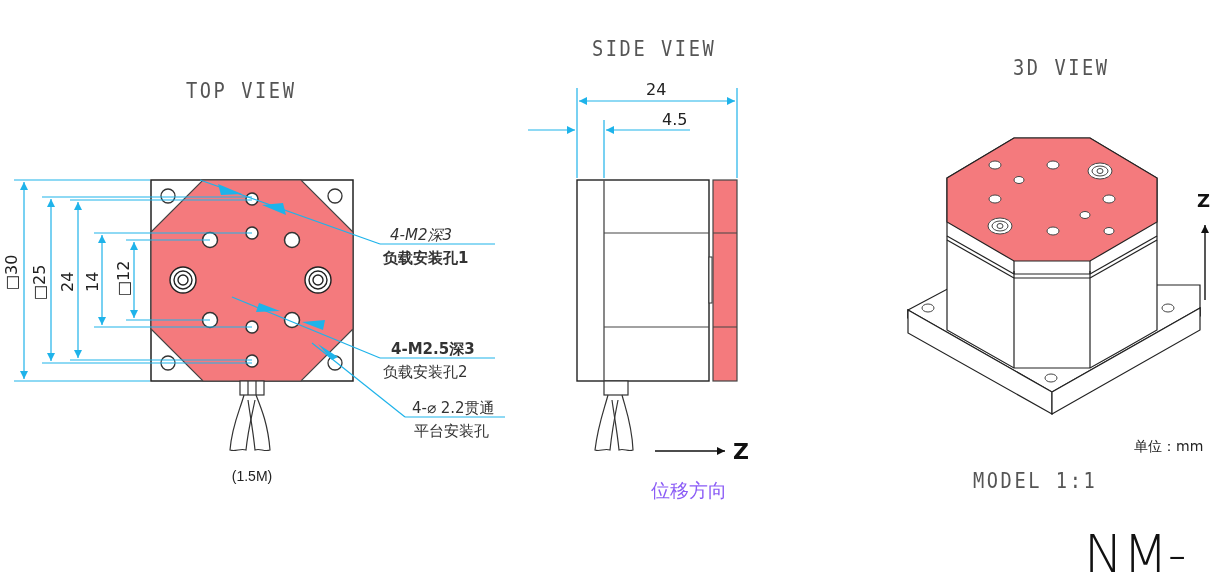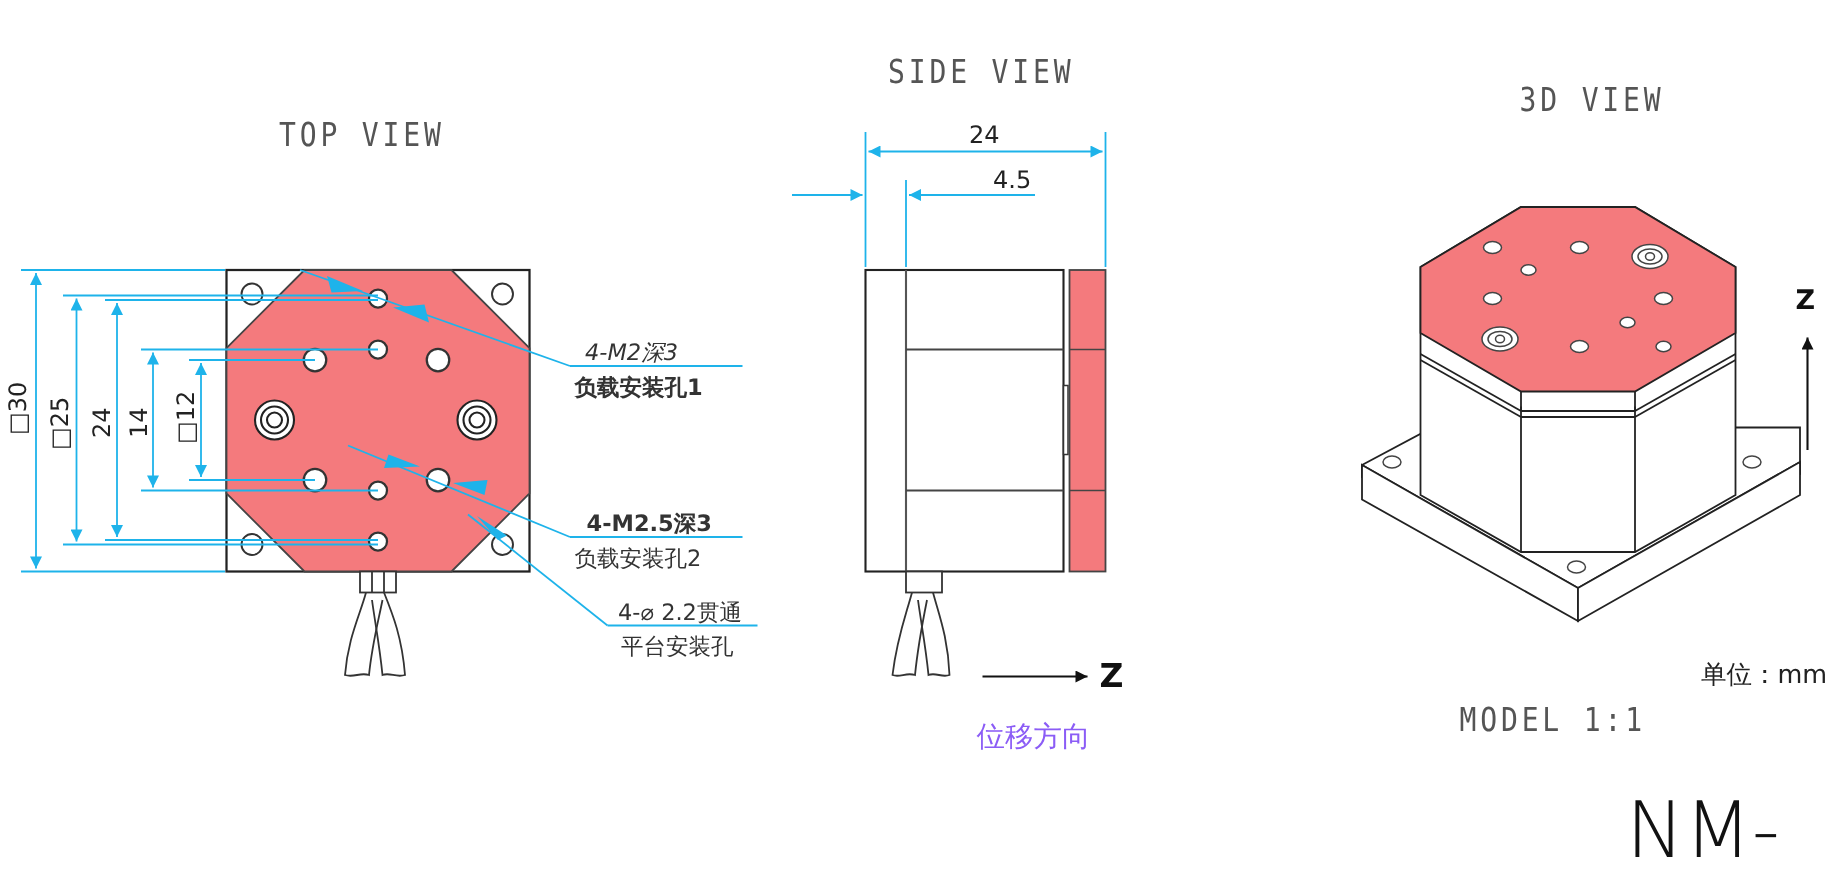--- a/index.html
+++ b/index.html
@@ -180,23 +180,24 @@
 <div class="abs dim" style="left:114px;top:296px;transform:rotate(-90deg);transform-origin:left top;">□12</div>
 
 <div class="abs note" style="left:390px;top:224px;font-style:italic;">4-M2深3</div>
 <div class="abs note" style="left:383px;top:247px;font-weight:bold;">负载安装孔1</div>
 <div class="abs note" style="left:391px;top:338px;font-weight:bold;">4-M2.5深3</div>
 <div class="abs note" style="left:383px;top:361px;">负载安装孔2</div>
 <div class="abs note" style="left:412px;top:397px;">4-⌀ 2.2贯通</div>
 <div class="abs note" style="left:414px;top:420px;">平台安装孔</div>
 
 <div class="abs cable-label" style="left:152px;top:466px;width:200px;">
+  <div>(1.5M)</div>
 </div>
 
 <div class="abs dim" style="left:646px;top:80px;">24</div>
 <div class="abs dim" style="left:662px;top:110px;">4.5</div>
 <div class="abs" style="left:733px;top:439px;font:bold 22px 'DejaVu Sans',sans-serif;color:#111;">Z</div>
 <div class="abs" style="left:651px;top:478px;font-size:19px;color:#8b5cf6;">位移方向</div>
 
 <div class="abs" style="left:1197px;top:190px;font:bold 18px 'DejaVu Sans',sans-serif;color:#111;">Z</div>
-<div class="abs" style="left:1134px;top:438px;font-size:17px;color:#222;">单位：mm</div>
+<div class="abs" style="left:1134px;top:438px;font-size:14px;color:#222;">单位：mm</div>
 <div class="abs view-title" style="left:973px;top:468px;">MODEL 1:1</div>
 <div class="abs model-no" style="left:1053px;top:524px;">NM-005</div>
 
 </body></html>

